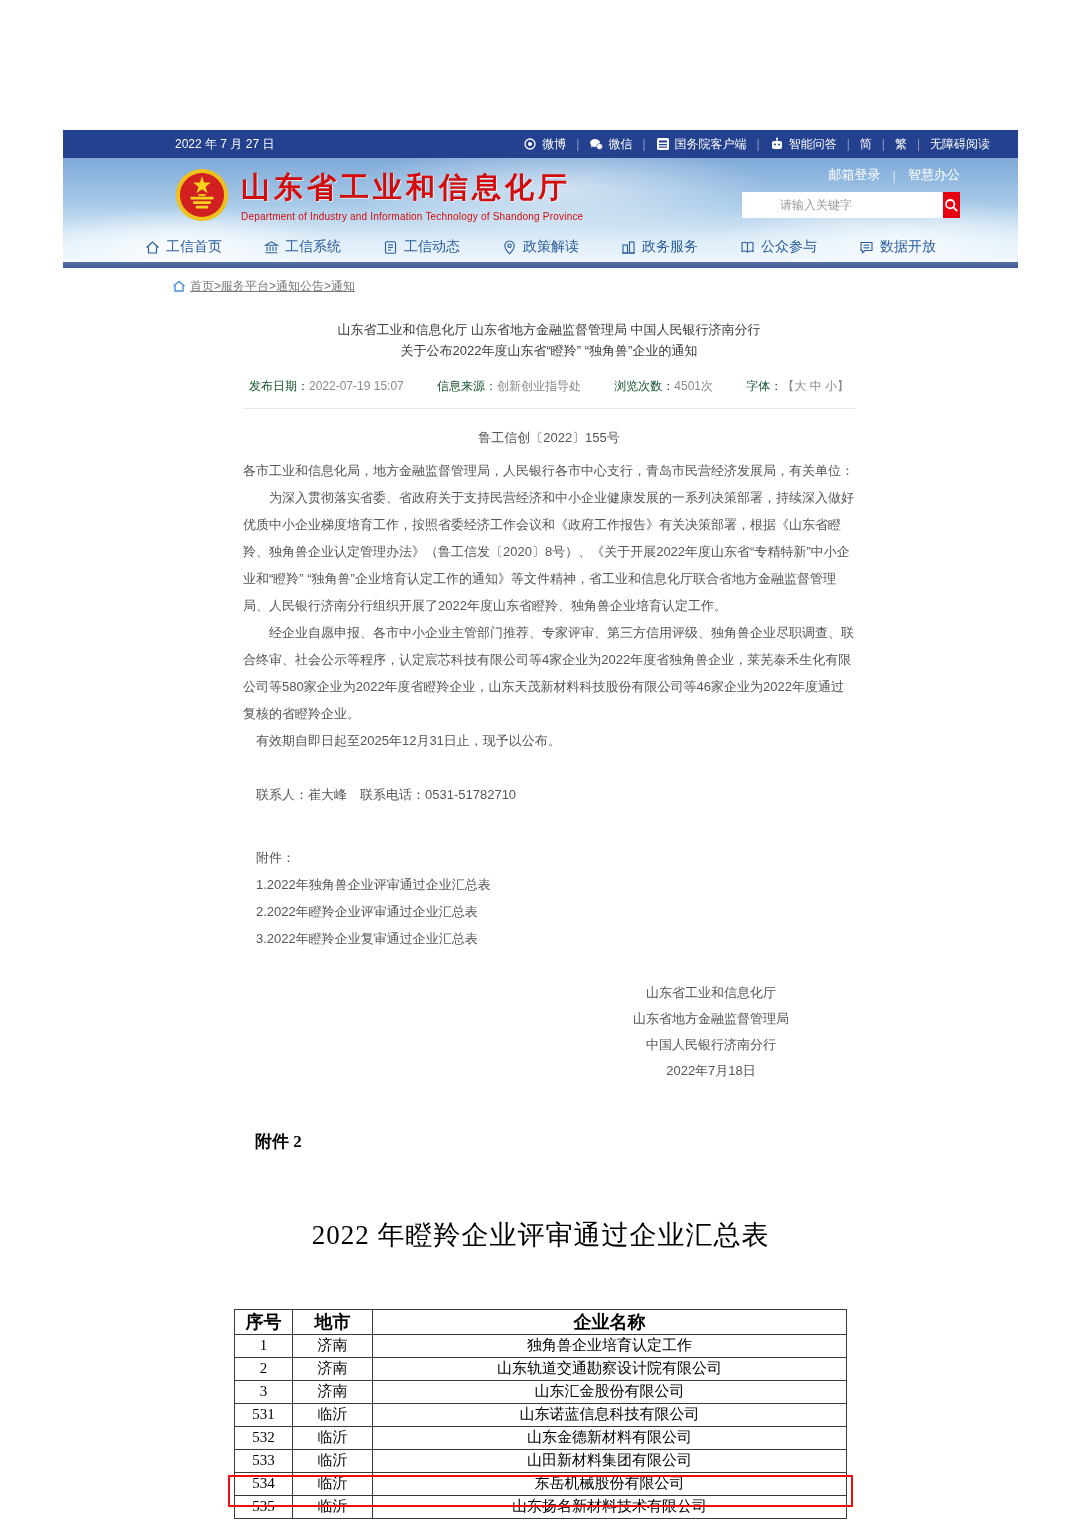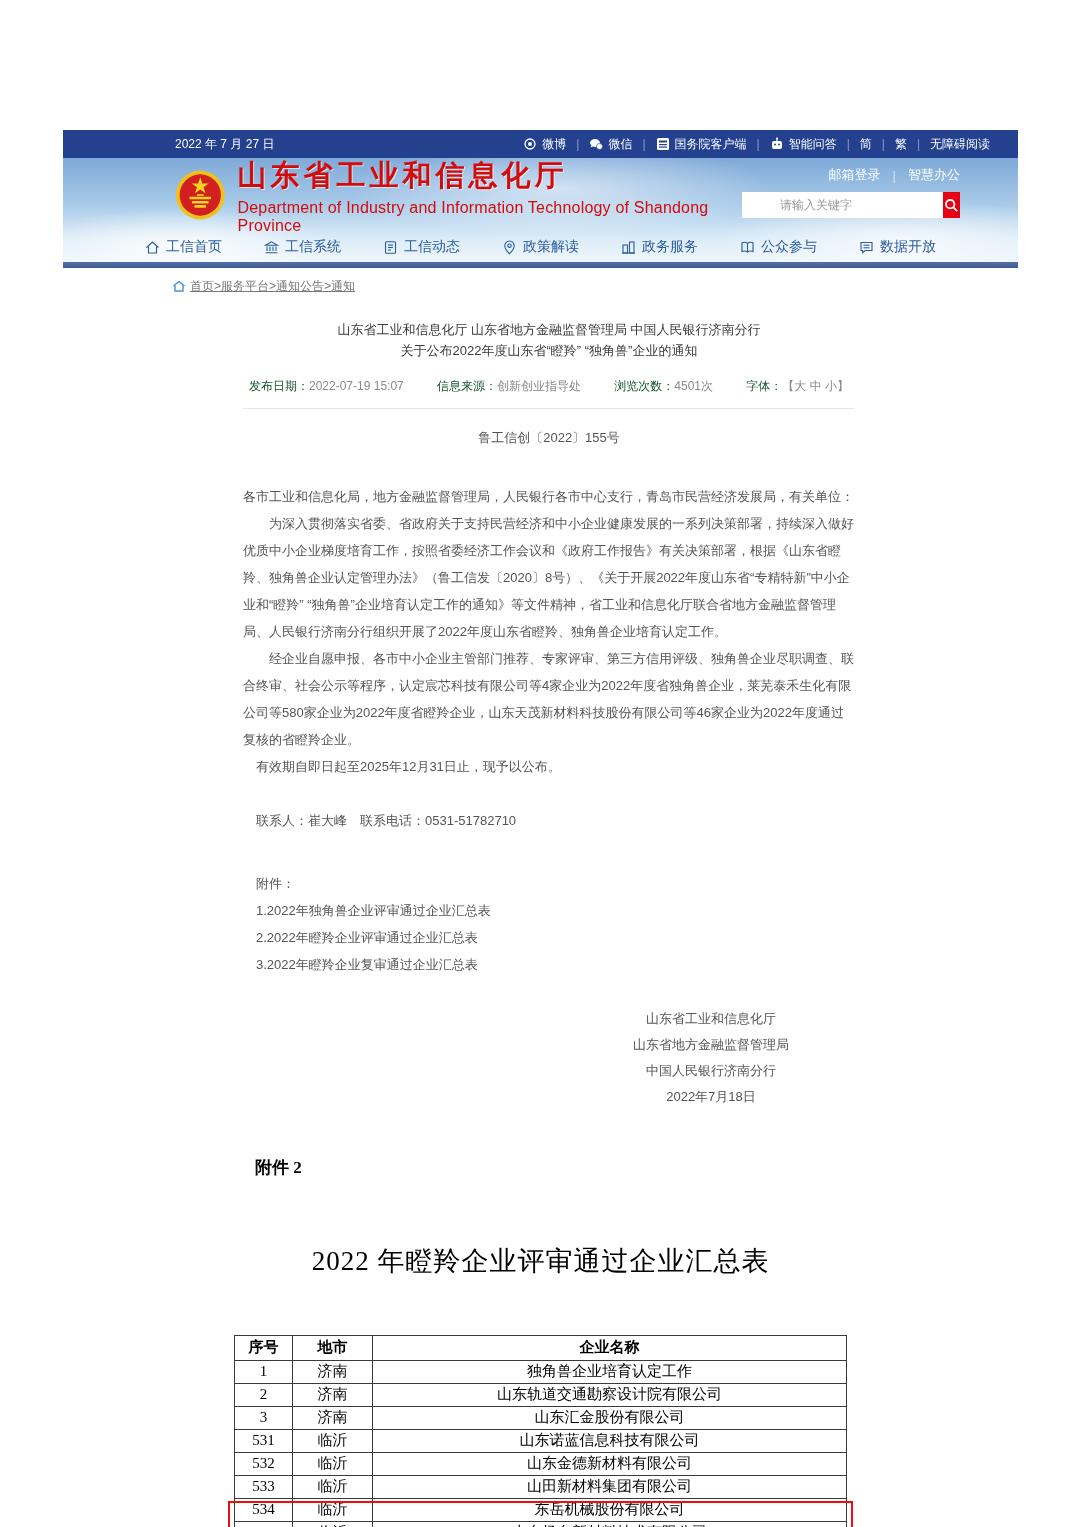--- a/index.html
+++ b/index.html
@@ -20,21 +20,21 @@
       radial-gradient(ellipse 220px 55px at 12% 86%, rgba(255,255,255,.85), transparent 70%),
       radial-gradient(ellipse 300px 70px at 52% 30%, rgba(255,255,255,.55), transparent 70%),
       radial-gradient(ellipse 260px 60px at 88% 80%, rgba(255,255,255,.7), transparent 70%),
       linear-gradient(180deg,#7ea9d8 0%, #a9cbe9 45%, #dcecf8 78%, #eef6fc 100%); }
   .banner { height:74px; display:flex; align-items:center; justify-content:space-between;
             padding:0 58px 0 112px; }
   .brand { display:flex; align-items:center; gap:12px; }
   .emblem { width:54px; height:54px; }
   .site-title { color:#d30b0b; font-size:29px; font-weight:bold; letter-spacing:4px;
                 text-shadow:1px 1px 0 rgba(255,255,255,.6); }
-  .site-subtitle { color:#d30b0b; font-size:16px; margin-top:3px; letter-spacing:.2px; }
+  .site-subtitle { color:#d30b0b; font-size:10px; margin-top:3px; letter-spacing:.2px; }
   .banner-right { display:flex; flex-direction:column; align-items:flex-end; gap:8px; margin-top:-6px; }
   .quick-links { color:#fff; font-size:13px; display:flex; gap:12px; align-items:center; }
   .quick-links span { cursor:pointer; }
   .q-sep { color:rgba(255,255,255,.6); }
   .search { display:flex; height:26px; width:218px; background:#fff;padding-left:30px; }
   .search input { flex:1; border:none; outline:none; padding:0 8px; font-size:12px; color:#666;
                   font-family:"Liberation Sans",sans-serif; }
   .search input::placeholder { color:#999; }
   .search button { width:34px; border:none; background:#e60012; display:flex; align-items:center;
                    justify-content:center; cursor:pointer; }
@@ -50,38 +50,38 @@
   .breadcrumb { margin:10px 0 0 110px; font-size:12px; color:#777; display:flex; align-items:center; gap:5px;text-decoration:underline; }
   .crumb-ico { width:12px; height:11px; }
 
   .article { width:612px; margin:24px 0 0 180px; color:#555; font-size:13px; }
   .art-title { text-align:center; font-size:13px; color:#3c3c3c; line-height:1.65; }
   .meta { margin-top:16px; display:flex; justify-content:space-between; padding:0 6px 13px 6px;
           font-size:12px; color:#8a8a8a; border-bottom:1px solid #e7e7e7; }
   .meta b { font-weight:normal; color:#14532d; }
   .font-opts { cursor:pointer; }
   .doc-number { margin-top:20px; text-align:center; color:#555; }
-  .body-text { margin-top:36px; line-height:27px; }
+  .body-text { margin-top:10px; line-height:27px; }
   .body-text p { text-indent:2em; }
   .body-text p.noindent { text-indent:0; }
   .body-text p.indent1 { text-indent:1em; }
   .contact { margin-top:27px; text-indent:1em; line-height:27px; }
   .atts { margin-top:36px; line-height:27px; }
   .atts div { text-indent:1em; }
   .att-link { cursor:pointer; }
   .signature { margin:28px 14px 0 auto; width:260px; text-align:center; line-height:26px; color:#555; }
 
   
   .attach2 { font-family:"Liberation Serif","DejaVu Serif",serif; color:#000; }
   .attach2-label { margin:46px 0 0 192px; font-size:17px; font-weight:bold; }
   .attach2-title { margin-top:64px; text-align:center; font-size:27px; letter-spacing:1px; }
   .table-wrap { position:relative; width:613px; margin:56px auto 0; }
   table { border-collapse:collapse; width:100%; font-size:15px; }
   th, td { border:1px solid #3a3a3a; text-align:center; }
-  th { height:25px; font-weight:bold; font-size:15px; }
+  th { height:25px; font-weight:bold; font-size:18px; }
   td { height:23px; }
   .col-no { width:58px; }
   .col-city { width:80px; }
   .highlight-box { position:absolute; left:-6px; right:-6px; top:166px; height:32px;
                    border:2px solid #f30c0c; pointer-events:none; }
 </style>
 </head>
 <body>
 
 <div class="page">

